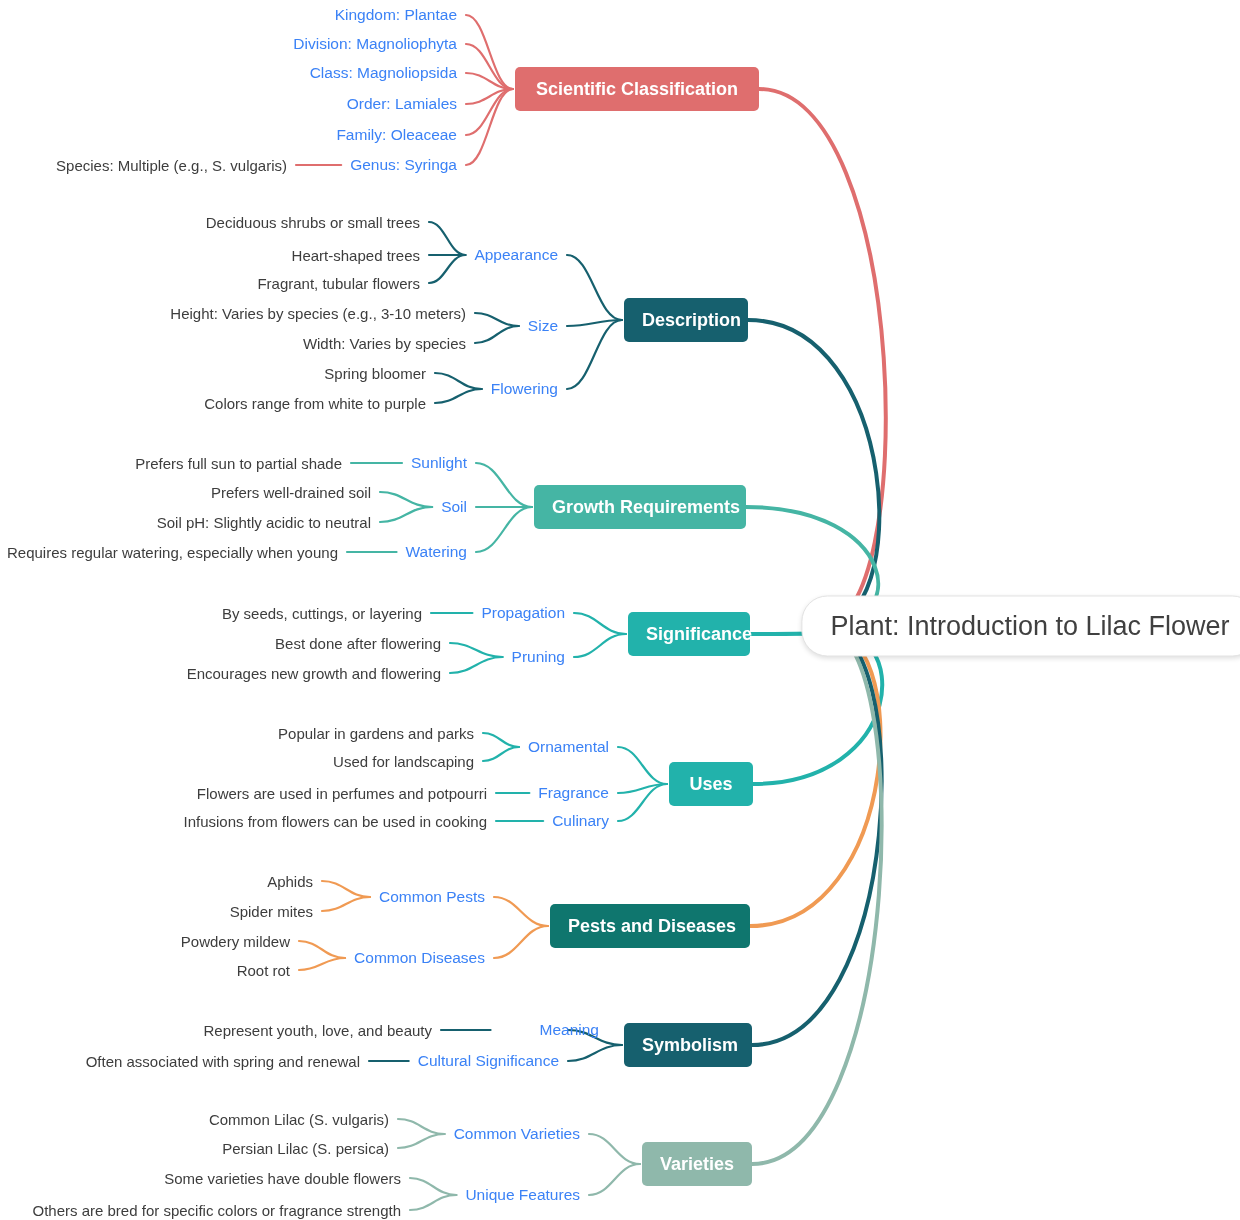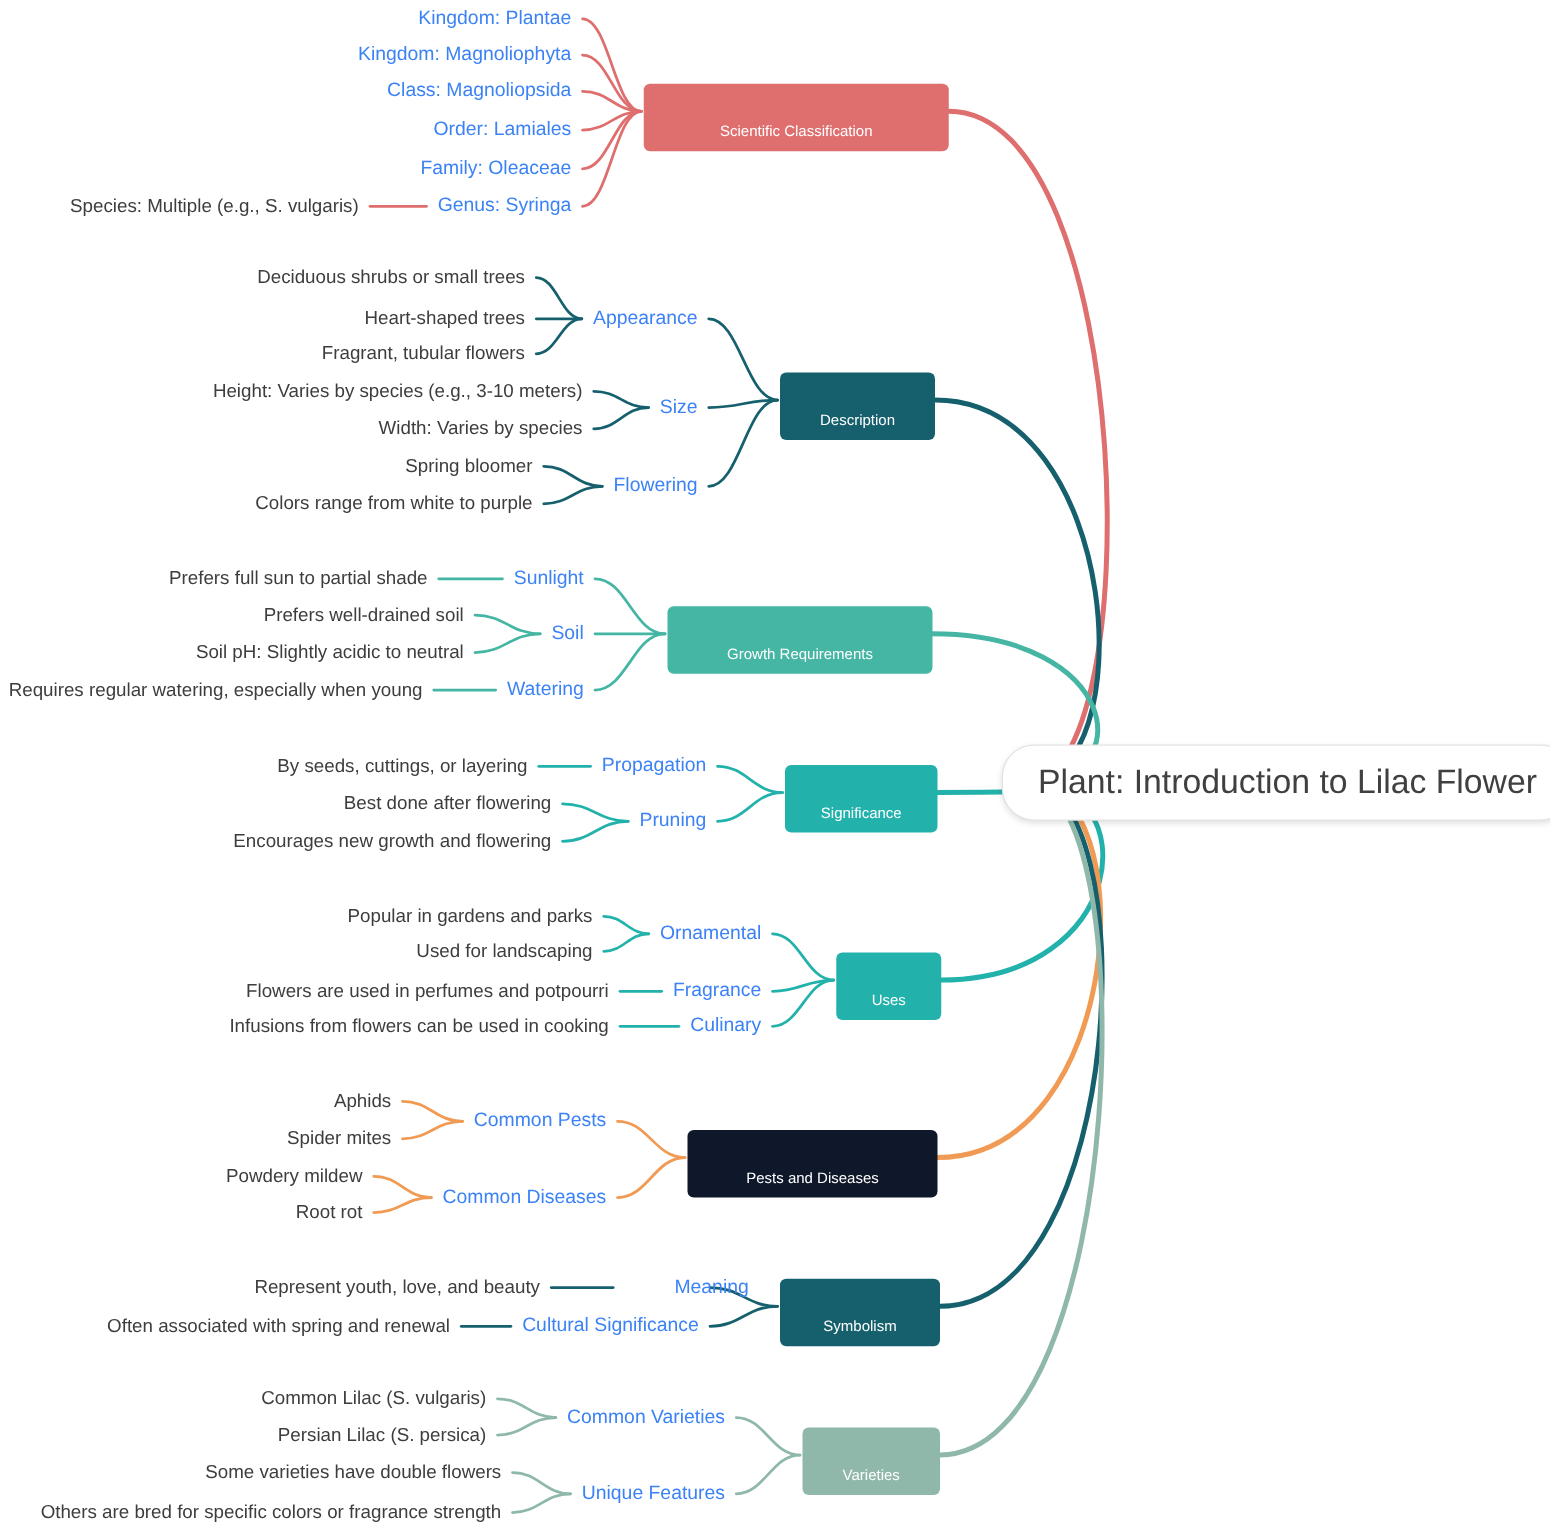--- a/index.html
+++ b/index.html
@@ -43,24 +43,25 @@
     box-shadow: 0 2px 5px rgba(0,0,0,0.13);
     color: #404040;
     font-size: 27px;
     padding: 14px 28px;
     z-index: 30;
   }
   
   .branch-node {
     border-radius: 5px;
     color: #ffffff;
-    font-size: 12px;
-    padding: 27px 18px;
+    font-size: 18px;
+    padding: 11px 18px;
     text-align: center;
     z-index: 20;
+    font-weight: bold;
   }
   
   .sub-node {
     font-size: 15.5px;
     color: #3b82f6;
     z-index: 15;
   }
   
   .leaf-node {
     font-size: 15px;
@@ -132,21 +133,21 @@
       <path d="M 444.65625 1134 C 423.6609375 1134, 418.9953125 1119, 398 1119" fill="none" stroke="#8FB8AB" stroke-width="2.2" stroke-linecap="round"></path>
       <path d="M 444.65625 1134 C 423.6609375 1134, 418.9953125 1148, 398 1148" fill="none" stroke="#8FB8AB" stroke-width="2.2" stroke-linecap="round"></path>
       <path d="M 640 1164 C 617.05 1164, 611.95 1195, 589 1195" fill="none" stroke="#8FB8AB" stroke-width="2.2" stroke-linecap="round"></path>
       <path d="M 456.40625 1195 C 435.5234375 1195, 430.8828125 1178, 410 1178" fill="none" stroke="#8FB8AB" stroke-width="2.2" stroke-linecap="round"></path>
       <path d="M 456.40625 1195 C 435.5234375 1195, 430.8828125 1210, 410 1210" fill="none" stroke="#8FB8AB" stroke-width="2.2" stroke-linecap="round"></path>
     </svg>
   <div id="node-layer">
       <div class="node root-node" style="left: 1030px; top: 626px; transform: translate(-50%, -50%);">Plant: Introduction to Lilac Flower</div>
       <div class="node branch-node" style="background: rgb(223, 110, 110); left: 515px; top: 67px; width: 244px; height: 44px; line-height: 22px;">Scientific Classification</div>
       <div class="node sub-node align-right" style="left: 457px; top: 15px;">Kingdom: Plantae</div>
-      <div class="node sub-node align-right" style="left: 457px; top: 44px;">Kingdom: Magnoliophyta</div>
+      <div class="node sub-node align-right" style="left: 457px; top: 44px;">Division: Magnoliophyta</div>
       <div class="node sub-node align-right" style="left: 457px; top: 73px;">Class: Magnoliopsida</div>
       <div class="node sub-node align-right" style="left: 457px; top: 104px;">Order: Lamiales</div>
       <div class="node sub-node align-right" style="left: 457px; top: 135px;">Family: Oleaceae</div>
       <div class="node sub-node align-right" style="left: 457px; top: 165px;">Genus: Syringa</div>
       <div class="node leaf-node align-right" style="left: 287px; top: 165px;">Species: Multiple (e.g., S. vulgaris)</div>
       <div class="node branch-node" style="background: rgb(22, 96, 110); left: 624px; top: 298px; width: 124px; height: 44px; line-height: 22px;">Description</div>
       <div class="node sub-node align-right" style="left: 558px; top: 255px;">Appearance</div>
       <div class="node leaf-node align-right" style="left: 420px; top: 222px;">Deciduous shrubs or small trees</div>
       <div class="node leaf-node align-right" style="left: 420px; top: 255px;">Heart-shaped trees</div>
       <div class="node leaf-node align-right" style="left: 420px; top: 283px;">Fragrant, tubular flowers</div>
@@ -171,21 +172,21 @@
       <div class="node leaf-node align-right" style="left: 441px; top: 643px;">Best done after flowering</div>
       <div class="node leaf-node align-right" style="left: 441px; top: 673px;">Encourages new growth and flowering</div>
       <div class="node branch-node" style="background: rgb(34, 178, 171); left: 669px; top: 762px; width: 84px; height: 44px; line-height: 22px;">Uses</div>
       <div class="node sub-node align-right" style="left: 609px; top: 747px;">Ornamental</div>
       <div class="node leaf-node align-right" style="left: 474px; top: 733px;">Popular in gardens and parks</div>
       <div class="node leaf-node align-right" style="left: 474px; top: 761px;">Used for landscaping</div>
       <div class="node sub-node align-right" style="left: 609px; top: 793px;">Fragrance</div>
       <div class="node leaf-node align-right" style="left: 487px; top: 793px;">Flowers are used in perfumes and potpourri</div>
       <div class="node sub-node align-right" style="left: 609px; top: 821px;">Culinary</div>
       <div class="node leaf-node align-right" style="left: 487px; top: 821px;">Infusions from flowers can be used in cooking</div>
-      <div class="node branch-node" style="background: #0f172a; left: 550px; top: 904px; width: 200px; height: 44px; line-height: 22px;">Pests and Diseases</div>
+      <div class="node branch-node" style="background: #0f766e; left: 550px; top: 904px; width: 200px; height: 44px; line-height: 22px;">Pests and Diseases</div>
       <div class="node sub-node align-right" style="left: 485px; top: 897px;">Common Pests</div>
       <div class="node leaf-node align-right" style="left: 313px; top: 881px;">Aphids</div>
       <div class="node leaf-node align-right" style="left: 313px; top: 911px;">Spider mites</div>
       <div class="node sub-node align-right" style="left: 485px; top: 958px;">Common Diseases</div>
       <div class="node leaf-node align-right" style="left: 290px; top: 941px;">Powdery mildew</div>
       <div class="node leaf-node align-right" style="left: 290px; top: 970px;">Root rot</div>
       <div class="node branch-node" style="background: rgb(22, 96, 110); left: 624px; top: 1023px; width: 128px; height: 44px; line-height: 22px;">Symbolism</div>
       <div class="node sub-node align-right" style="left: 559px; top: 1030px; margin-left: 40px;">Meaning</div>
       <div class="node leaf-node align-right" style="left: 432px; top: 1030px;">Represent youth, love, and beauty</div>
       <div class="node sub-node align-right" style="left: 559px; top: 1061px;">Cultural Significance</div>

